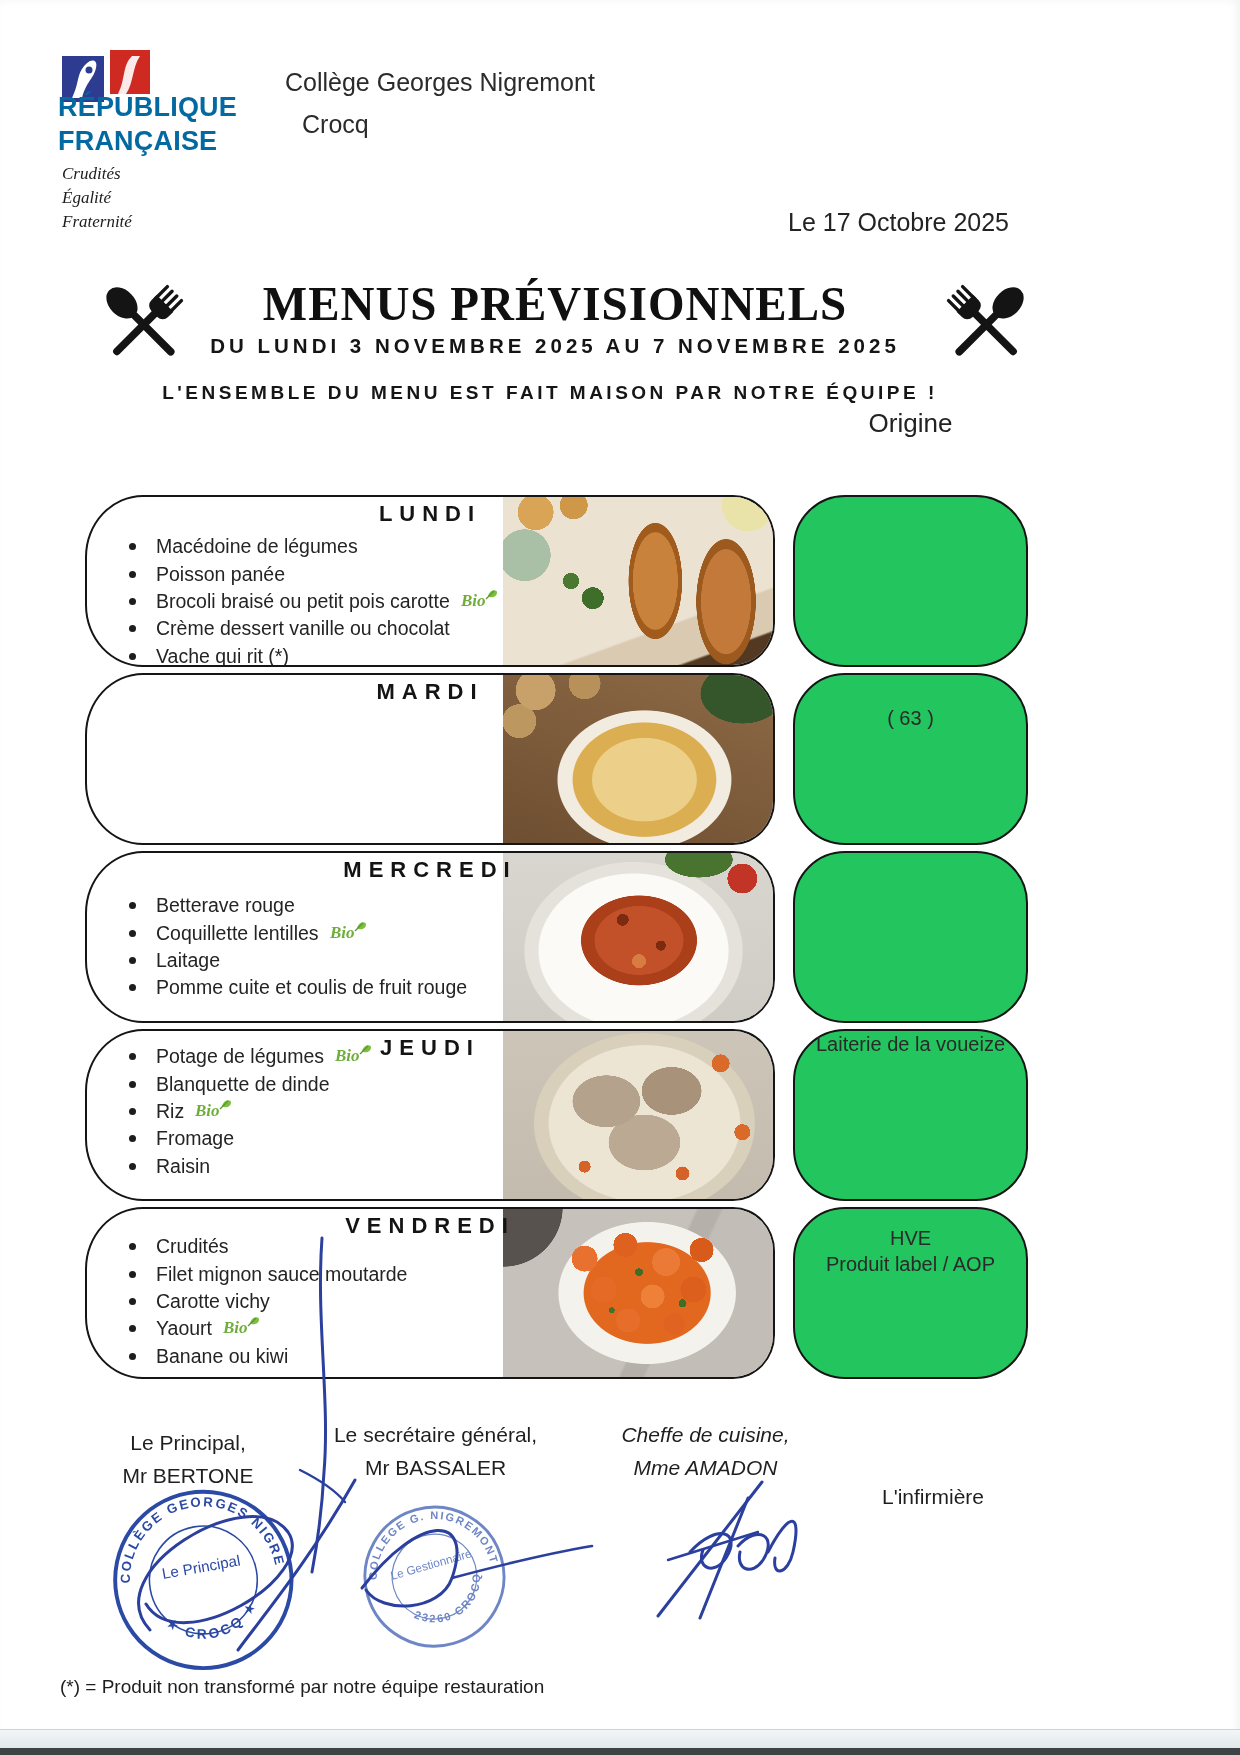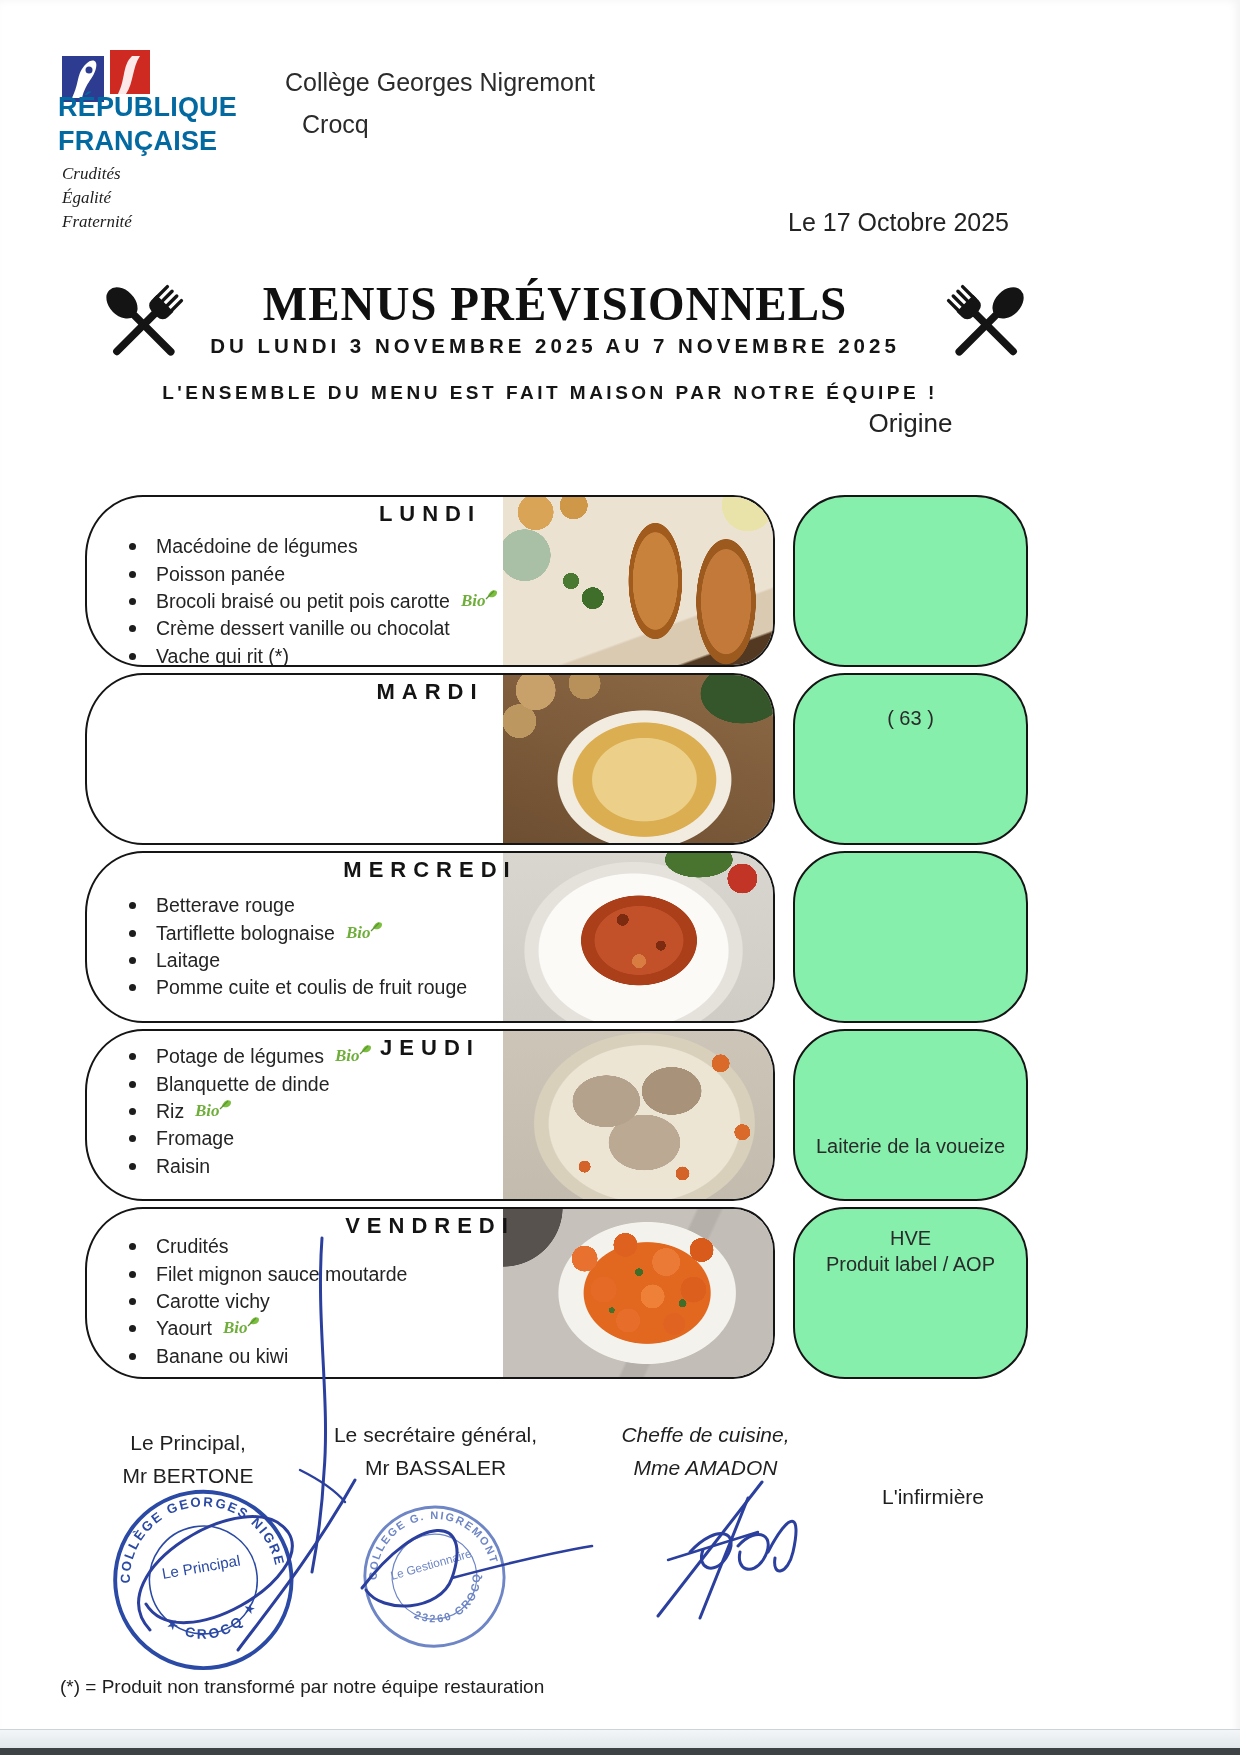--- a/index.html
+++ b/index.html
@@ -92,26 +92,26 @@
       radial-gradient(circle 12px at 46% 66%, #e76e2a 0 99%, transparent 100%),
       radial-gradient(circle 11px at 63% 68%, #e06322 0 99%, transparent 100%),
       radial-gradient(circle 4px at 50% 38%, #3f6d2a 0 99%, transparent 100%),
       radial-gradient(circle 4px at 66% 56%, #3f6d2a 0 99%, transparent 100%),
       radial-gradient(circle 3px at 40% 60%, #44722d 0 99%, transparent 100%),
       radial-gradient(ellipse 105px 84px at 53% 50%, #e2671f 0 60%, #f4f2ec 61% 84%, transparent 85%),
       radial-gradient(circle 60px at 0% 0%, #57524d 0 99%, transparent 100%),
       linear-gradient(115deg, #c6c1bb 0 55%, #b5b0aa 56% 62%, #c2bdb7 63% 100%);}
 
   .origin-box{box-sizing:border-box;position:relative;margin-left:18px;width:235px;height:172px;
-      border:2.2px solid #151515;border-radius:52px;background:#86efac;
+      border:2.2px solid #151515;border-radius:52px;background:#22c55e;
       display:flex;flex-direction:column;align-items:center;}
   .origin-line{font-size:20px;color:#2a2a2a;line-height:26px;text-align:center;}
   .pos-upper{padding-top:30px;}
   .pos-top{padding-top:16px;}
-  .pos-lower{padding-top:102px;}
+  .pos-lower{}
 
   
   .sig-col{position:absolute;top:1418px;text-align:center;font-size:21px;line-height:33px;color:#1f1f1f;}
   .sig-1{left:78px;width:220px;margin-top:8px;}
   .sig-2{left:308px;width:255px;}
   .sig-3{left:578px;width:255px;font-style:italic;}
   .sig-4{left:828px;width:210px;top:1480px;}
 
   .stamp{position:absolute;}
   .stamp-1{left:100px;top:1482px;transform:rotate(-10deg);}
@@ -229,21 +229,21 @@
         </div>
       </div>
       <div class="day-row">
         <div class="menu-box">
           <div class="day-title">MERCREDI</div>
           <ul class="menu-items" style="padding-top: 39px;">
             <li>
               <span>Betterave rouge</span>
             </li>
             <li>
-              <span>Tartiflette bolognaise</span>
+              <span>Coquillette lentilles</span>
               <svg class="bio" width="38" height="25" viewBox="0 0 38 25">
                 <text x="1" y="19" font-size="17" font-style="italic" font-weight="bold" fill="#6fae3a" font-family="&quot;Liberation Serif&quot;,&quot;DejaVu Serif&quot;,serif">Bio</text>
                 <path d="M28,9 C30,2 37,2 37,5.5 C37,10 31,11.5 28,9 Z" fill="#7cbf3f"></path>
                 <path d="M26,12 L34,4" stroke="#5c9631" stroke-width="1.3"></path>
               </svg>
             </li>
             <li>
               <span>Laitage</span>
             </li>
             <li>

